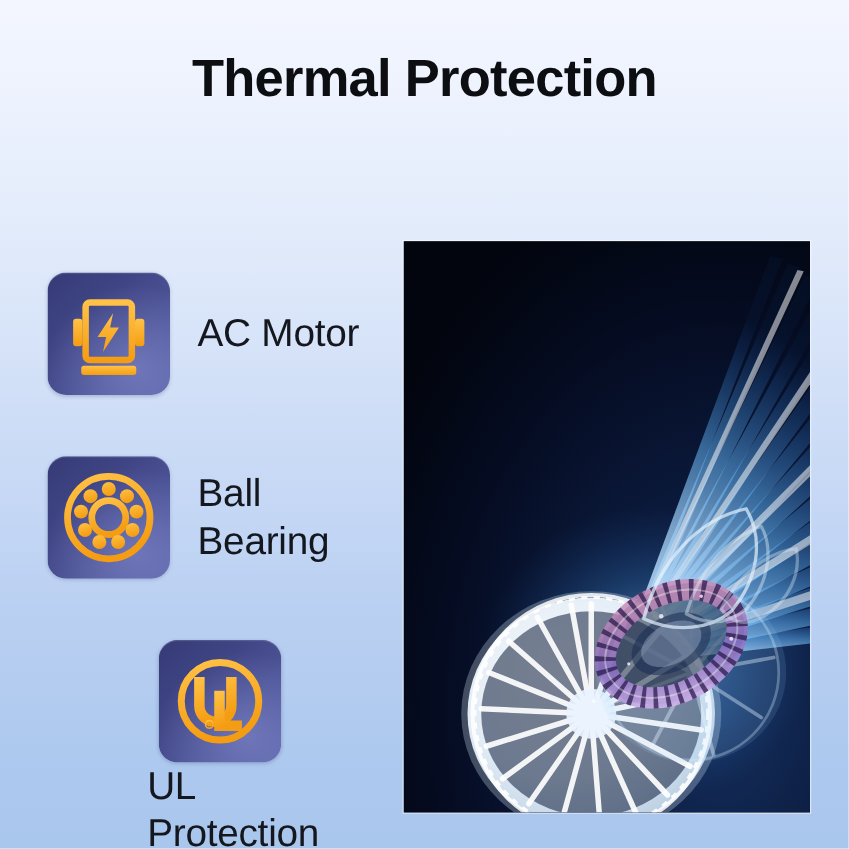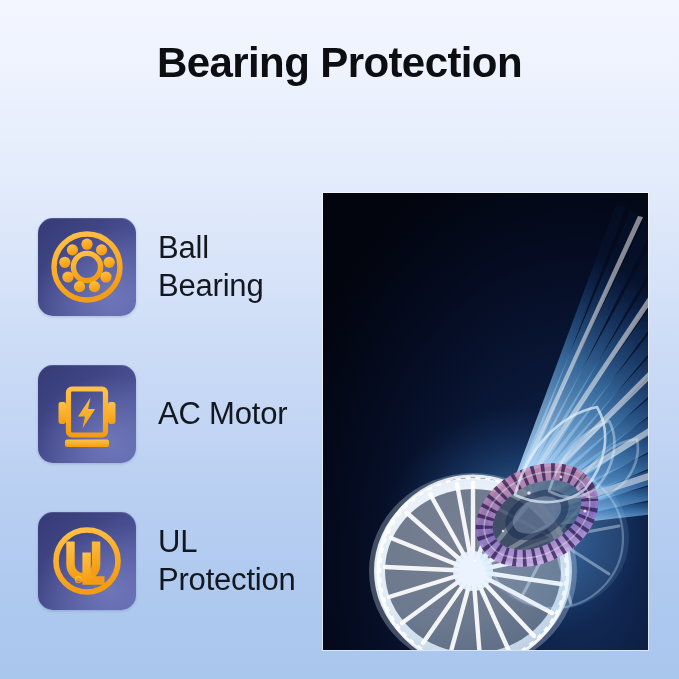--- a/index.html
+++ b/index.html
@@ -54,21 +54,21 @@
     top: 218px;
     width: 275px;
   }
   .feature-row {
     position: relative;
     height: 98px;
     margin-bottom: 49px;
     display: flex;
     align-items: center;
   }
-  .feature-row:last-child { margin-bottom: 0; }
+  .feature-row:last-child { margin-bottom: 0; flex-direction: column; }
 
   .tile {
     position: relative;
     width: 98px;
     height: 98px;
     flex: 0 0 98px;
     border-radius: 15px;
     background:
       radial-gradient(120% 110% at 72% 78%, rgba(134,142,206,0.55) 0%, rgba(134,142,206,0.0) 62%),
       linear-gradient(135deg, #363b77 0%, #3f4484 34%, #4c5396 62%, #5b63ab 100%);
@@ -103,23 +103,51 @@
     background: #04060f;
     box-shadow: 0 0 0 1px rgba(255,255,255,0.55);
   }
   #photo svg { display: block; }
 </style>
 </head>
 <body>
 
 <div id="stage">
 
-  <div id="title">Bearing Protection</div>
+  <div id="title">Thermal Protection</div>
 
   <div id="features">
+
+    <div class="feature-row">
+      <div class="tile">
+        <span>
+          <svg width="72" height="72" viewBox="0 0 72 72">
+            <defs>
+              <linearGradient id="amG" x1="0" y1="0" x2="0" y2="1">
+                <stop offset="0" stop-color="#ffc247"></stop>
+                <stop offset="1" stop-color="#f59d12"></stop>
+              </linearGradient>
+            </defs>
+
+            <rect x="7.5" y="24" width="7.5" height="22" rx="2.4" fill="url(#amG)"></rect>
+
+            <rect x="57" y="24" width="7.5" height="22" rx="2.4" fill="url(#amG)"></rect>
+
+            <rect x="17.5" y="11" width="37" height="46" rx="3.4" fill="none" stroke="url(#amG)" stroke-width="5.2"></rect>
+
+            <rect x="14" y="61.5" width="44" height="7.5" rx="2.2" fill="url(#amG)"></rect>
+
+            <path d="M39.5 19.5 L27 38.6 L33.9 38.6 L31.4 50.5 L44.2 31.0 L37.1 31.0 Z" fill="url(#amG)"></path>
+          </svg>
+        </span>
+      </div>
+      <div class="feature-label">
+        <span class="l1">AC Motor</span>
+      </div>
+    </div>
 
     <div class="feature-row">
       <div class="tile">
         <span>
           <svg width="74" height="74" viewBox="0 0 74 74">
             <defs>
               <linearGradient id="bbG" x1="0" y1="0" x2="0.3" y2="1">
                 <stop offset="0" stop-color="#ffc247"></stop>
                 <stop offset="1" stop-color="#f59d12"></stop>
               </linearGradient>
@@ -139,48 +167,20 @@
               <circle cx="18.0" cy="47.0" r="5.6"></circle>
               <circle cx="14.8" cy="32.3" r="5.6"></circle>
               <circle cx="22.4" cy="19.9" r="5.6"></circle>
             </g>
           </svg>
         </span>
       </div>
       <div class="feature-label">
         <span class="l1">Ball</span>
         <span class="l2">Bearing</span>
-      </div>
-    </div>
-
-    <div class="feature-row">
-      <div class="tile">
-        <span>
-          <svg width="72" height="72" viewBox="0 0 72 72">
-            <defs>
-              <linearGradient id="amG" x1="0" y1="0" x2="0" y2="1">
-                <stop offset="0" stop-color="#ffc247"></stop>
-                <stop offset="1" stop-color="#f59d12"></stop>
-              </linearGradient>
-            </defs>
-
-            <rect x="7.5" y="24" width="7.5" height="22" rx="2.4" fill="url(#amG)"></rect>
-
-            <rect x="57" y="24" width="7.5" height="22" rx="2.4" fill="url(#amG)"></rect>
-
-            <rect x="17.5" y="11" width="37" height="46" rx="3.4" fill="none" stroke="url(#amG)" stroke-width="5.2"></rect>
-
-            <rect x="14" y="61.5" width="44" height="7.5" rx="2.2" fill="url(#amG)"></rect>
-
-            <path d="M39.5 19.5 L27 38.6 L33.9 38.6 L31.4 50.5 L44.2 31.0 L37.1 31.0 Z" fill="url(#amG)"></path>
-          </svg>
-        </span>
-      </div>
-      <div class="feature-label">
-        <span class="l1">AC Motor</span>
       </div>
     </div>
 
     <div class="feature-row">
       <div class="tile">
         <span>
           <svg width="74" height="74" viewBox="0 0 74 74">
             <defs>
               <linearGradient id="ulG" x1="0" y1="0" x2="0.25" y2="1">
                 <stop offset="0" stop-color="#ffc247"></stop>

